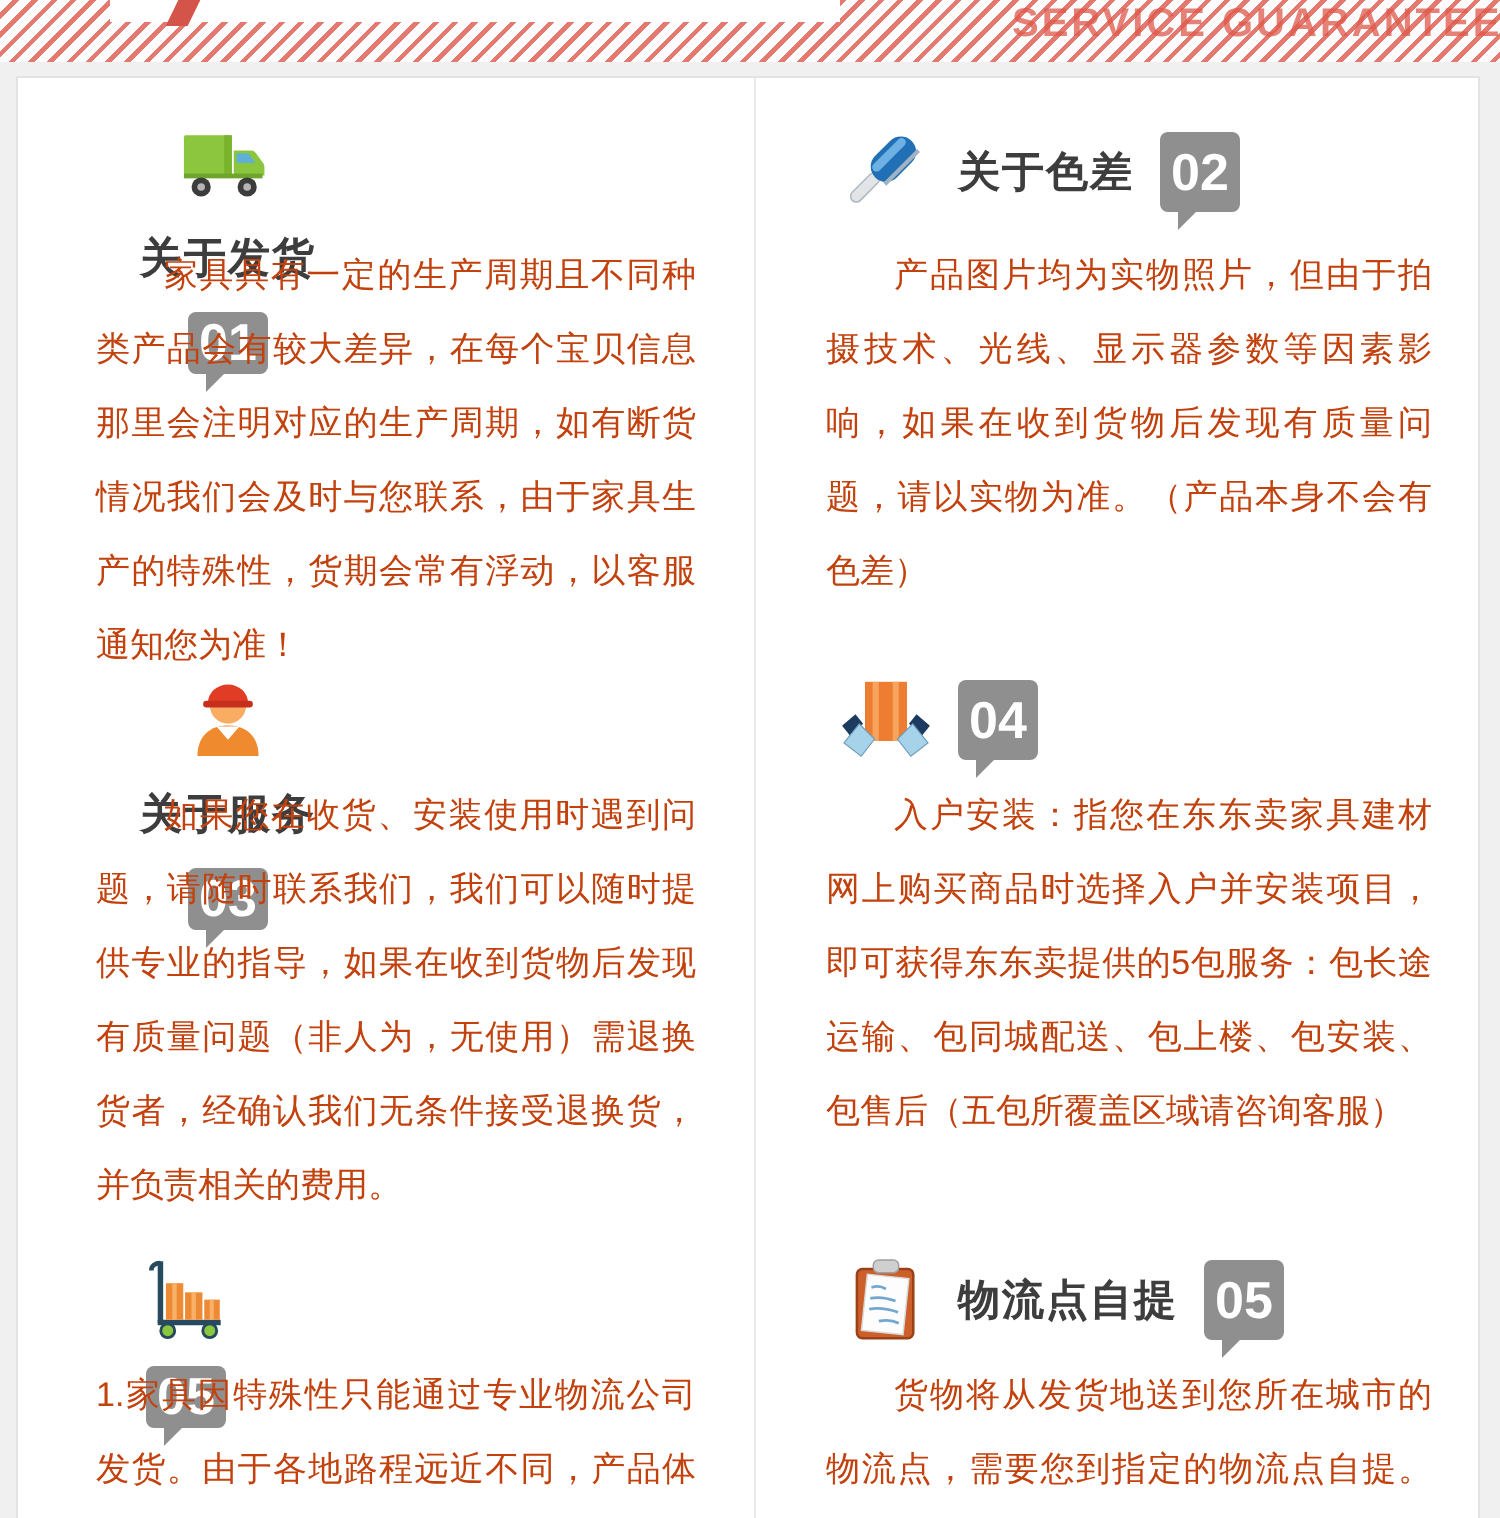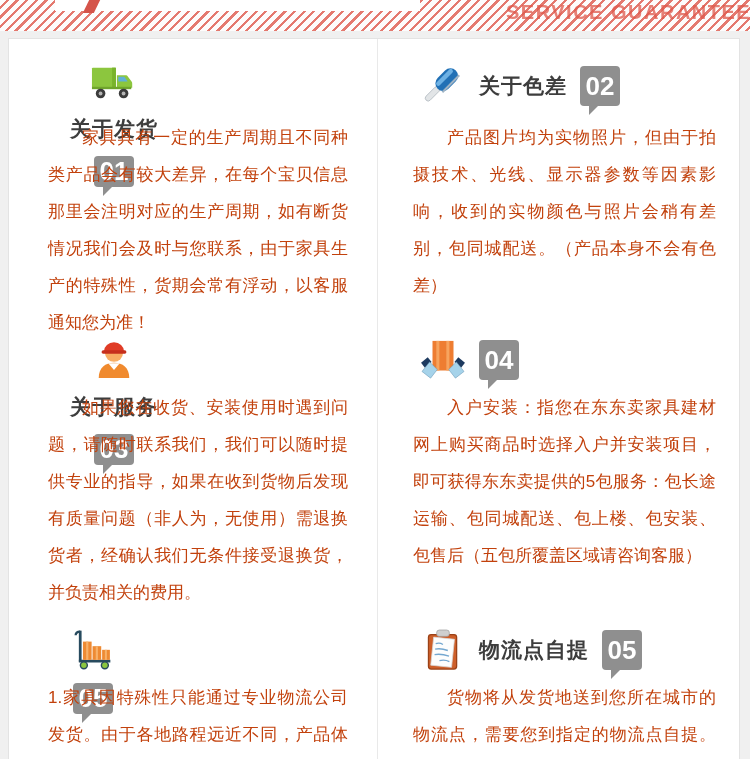--- a/index.html
+++ b/index.html
@@ -98,21 +98,21 @@
         <rect x="-1" y="17" width="19" height="6" rx="3" fill="#e2e5e7" stroke="#b0b8bf" stroke-width="0.8"></rect>
         <rect x="16" y="12" width="27" height="16" rx="8" fill="#2170b5"></rect>
         <rect x="18" y="14.5" width="23" height="4.5" rx="2.2" fill="#6db1e4"></rect>
         <rect x="17" y="25" width="25" height="2.2" fill="#9fb3c4"></rect>
       </g>
     </svg>
   </span>
   <span class="ttl">关于色差</span>
   <span class="badge">02</span>
 </div>
-<div class="txt c2t tr1">产品图片均为实物照片，但由于拍摄技术、光线、显示器参数等因素影响，收到的实物颜色与照片会稍有差别，包同城配送。（产品本身不会有色差）</div>
+<div class="txt c2t tr1">产品图片均为实物照片，但由于拍摄技术、光线、显示器参数等因素影响，如果在收到货物后发现有质量问题，请以实物为准。（产品本身不会有色差）</div>
 
 <div class="hdr c1h r2">
   <span class="icon-wrap">
     <svg width="42" height="44" viewBox="0 0 44 44">
       <path d="M6 43 c0-11 7-16 16-16 s16 5 16 16 z" fill="#f08a2e"></path>
       <path d="M16 27.5 l6 7 6-7 z" fill="#ffffff"></path>
       <circle cx="22" cy="16.5" r="9.5" fill="#f8ad63"></circle>
       <path d="M11.5 15 a10.5 9.5 0 0 1 21 0 z" fill="#e03c26"></path>
       <rect x="9" y="14" width="26" height="3.5" rx="1.7" fill="#c62f1c"></rect>
     </svg>

